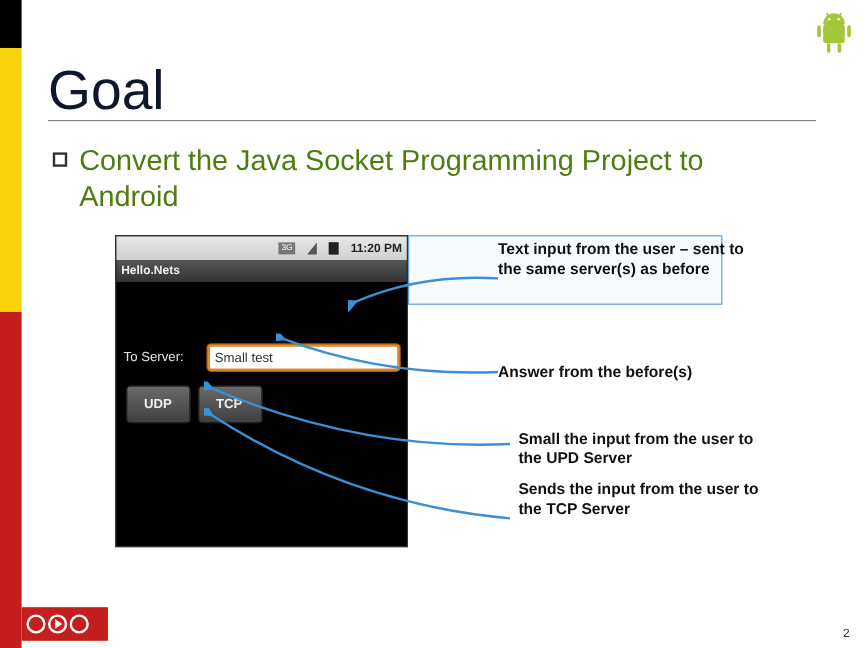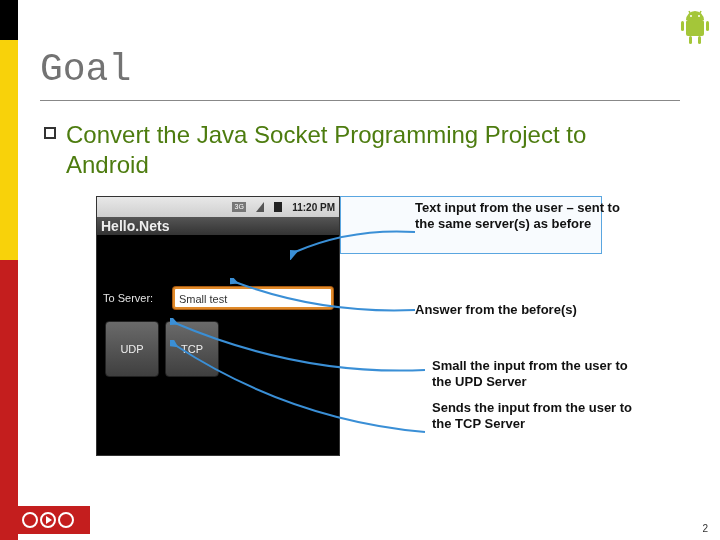--- a/index.html
+++ b/index.html
@@ -21,23 +21,23 @@
   .seg-yellow { background: #f8d20a; height: 220px; }
   .seg-red { background: #c41e1e; height: 280px; }
   .android-icon {
     position: absolute;
     right: 10px; top: 10px;
     width: 30px; height: 36px;
   }
   .slide-title {
     position: absolute;
     left: 40px; top: 48px;
-    font-size: 38px;
-    color: #737373;
-    font-family: Liberation Mono, monospace;
+    font-size: 46px;
+    color: #0f172a;
+    font-family: Liberation Sans, sans-serif;
   }
   .title-underline {
     position: absolute;
     left: 40px; top: 100px;
     width: 640px;
     height: 1px;
     background: #888;
   }
   .bullet-row {
     position: absolute;
@@ -85,21 +85,21 @@
   .statusbar .s-icon.signal {
     background: none;
     border-left: 8px solid transparent;
     border-bottom: 10px solid #555;
     width: 0; height: 0;
   }
   .appbar {
     height: 18px;
     background: linear-gradient(#555,#333);
     color: #eee;
-    font-size: 14px;
+    font-size: 10px;
     font-weight: bold;
     padding-left: 4px;
     line-height: 18px;
   }
   .phone-body {
     padding: 2px 6px;
     margin-top: 44px;
   }
   .row {
     display: flex;
@@ -133,23 +133,23 @@
     gap: 6px;
     margin-top: 12px;
     padding-left: 2px;
   }
   .phone-btn {
     background: linear-gradient(#6a6a6a,#3f3f3f);
     border: 1px solid #222;
     border-radius: 4px;
     color: #eee;
     font-size: 11px;
-    padding: 21px 14px;
+    padding: 9px 14px;
     min-width: 54px;
-    text-align: center;
+    font-weight: bold;
   }
   
   .annot {
     position: absolute;
     font-size: 13px;
     font-weight: bold;
     color: #111;
     line-height: 1.25;
     width: 210px;
   }

